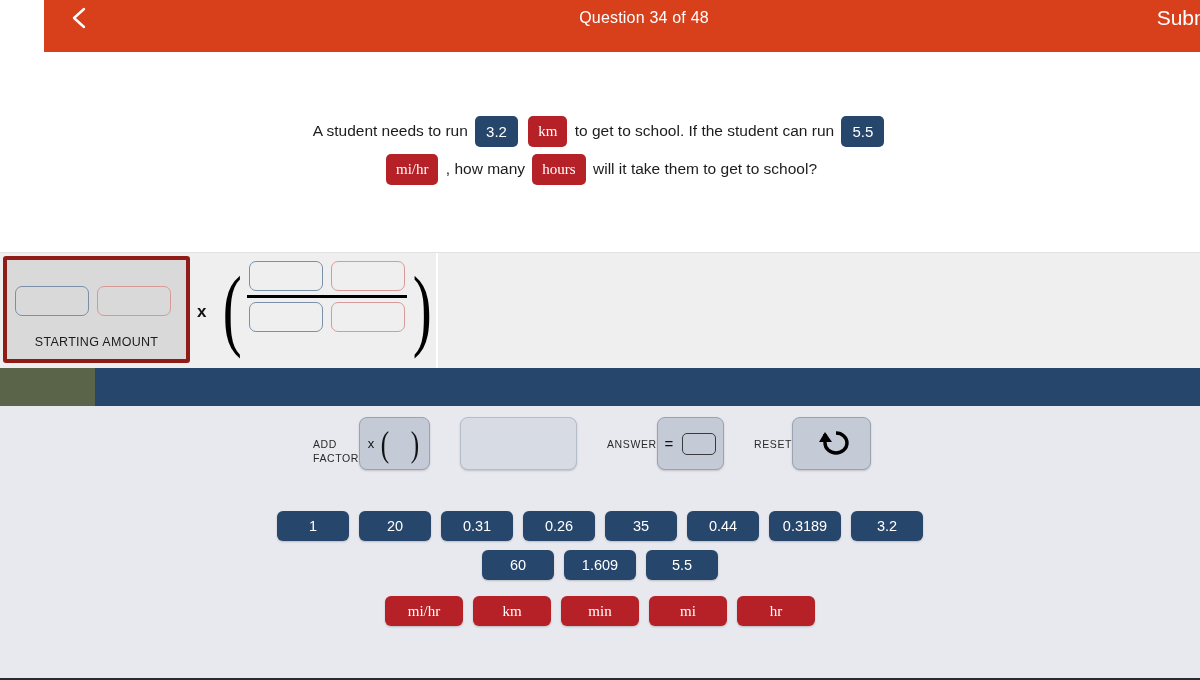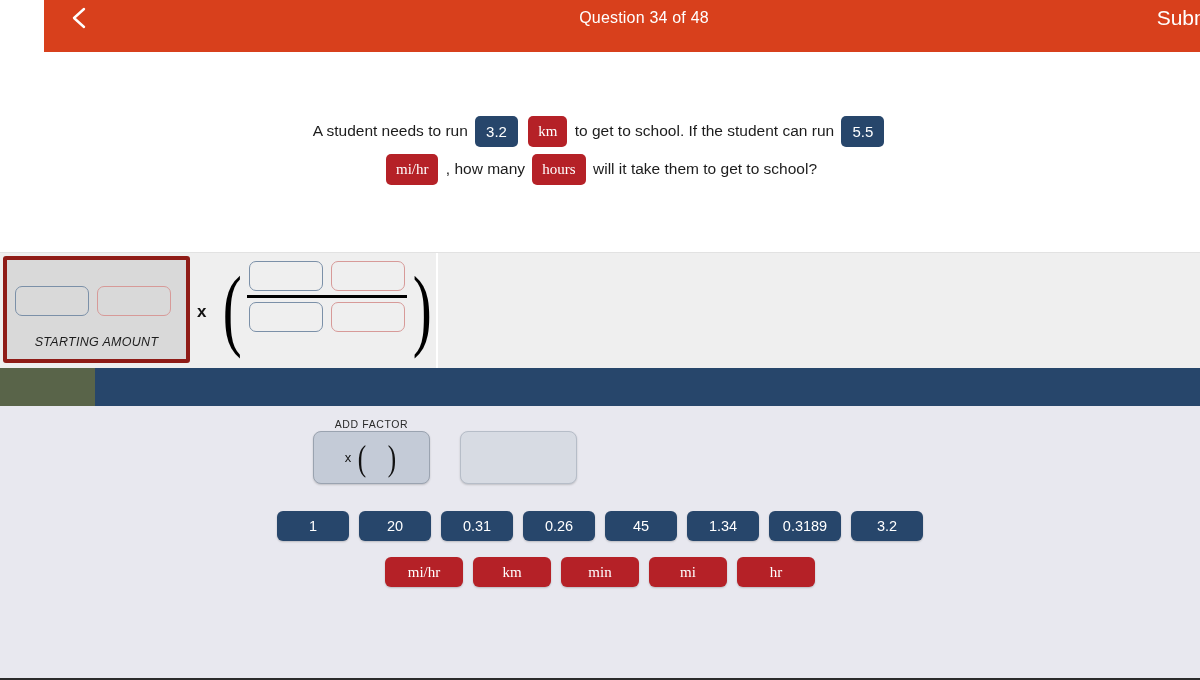--- a/index.html
+++ b/index.html
@@ -133,21 +133,20 @@
   }
   .starting-card {
     position: absolute;
     left: 3px; top: 3px;
     width: 187px;
     height: 107px;
     background: #d9d9d9;
     border: 4px solid #8f1c17;
     border-radius: 3px;
     box-sizing: border-box;
-    font-style: italic;
   }
   .starting-slots {
     position: absolute;
     left: 8px; top: 26px;
     display: flex;
     gap: 8px;
   }
   .slot {
     width: 74px;
     height: 30px;
@@ -239,21 +238,21 @@
   .tool-row {
     position: absolute;
     left: 313px;
     top: 11px;
     display: flex;
     gap: 30px;
   }
   .tool {
     width: 117px;
     display: flex;
-    flex-direction: column;
+    flex-direction: row;
     align-items: center;
   }
   .tool-label {
     font-size: 10.5px;
     color: #2a2a2a;
     letter-spacing: .6px;
     height: 14px;
     line-height: 14px;
   }
   .tool-btn {
@@ -420,34 +419,57 @@
         </div>
       </div>
 
       <div class="tool">
         <div class="tool-label"></div>
         <div class="tool-btn disabled">
           <div class="tool-inner"></div>
         </div>
       </div>
 
-
+      <div class="tool">
+        <div class="tool-label">ANSWER</div>
+        <div class="tool-btn">
+          <div class="tool-inner">
+            <span class="tool-eq">=</span>
+            <span class="tool-box"></span>
+          </div>
+        </div>
+      </div>
+
+      <div class="tool">
+        <div class="tool-label">RESET</div>
+        <div class="tool-btn">
+          <svg width="34" height="32" viewBox="0 0 34 32">
+            <path d="M10 6 L10 15 A11 10 0 1 0 21 5" fill="none" stroke="#000" stroke-width="3.4" stroke-linecap="butt"></path>
+            <polygon points="10,4 4,14 17,14" fill="#000"></polygon>
+          </svg>
+        </div>
+      </div>
 
     </div>
 
     <div class="chips-rows">
       <div class="chips-line">
           <div class="pal-chip pal-num">1</div>
           <div class="pal-chip pal-num">20</div>
           <div class="pal-chip pal-num">0.31</div>
           <div class="pal-chip pal-num">0.26</div>
-          <div class="pal-chip pal-num">45</div>
-          <div class="pal-chip pal-num">1.34</div>
+          <div class="pal-chip pal-num">35</div>
+          <div class="pal-chip pal-num">0.44</div>
           <div class="pal-chip pal-num">0.3189</div>
           <div class="pal-chip pal-num">3.2</div>
+        </div>
+      <div class="chips-line">
+          <div class="pal-chip pal-num">60</div>
+          <div class="pal-chip pal-num">1.609</div>
+          <div class="pal-chip pal-num">5.5</div>
         </div>
       <div class="chips-line units">
           <div class="pal-chip pal-unit">mi/hr</div>
           <div class="pal-chip pal-unit">km</div>
           <div class="pal-chip pal-unit">min</div>
           <div class="pal-chip pal-unit">mi</div>
           <div class="pal-chip pal-unit">hr</div>
         </div>
     </div>
 

